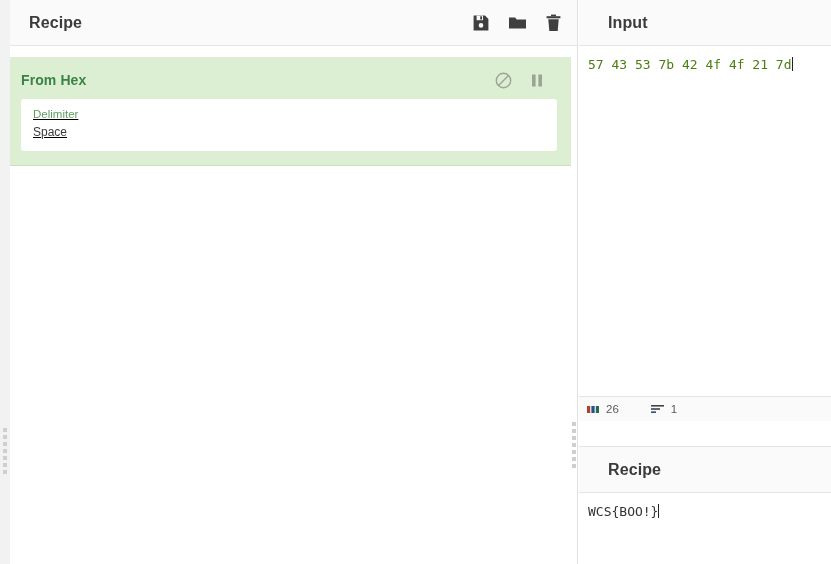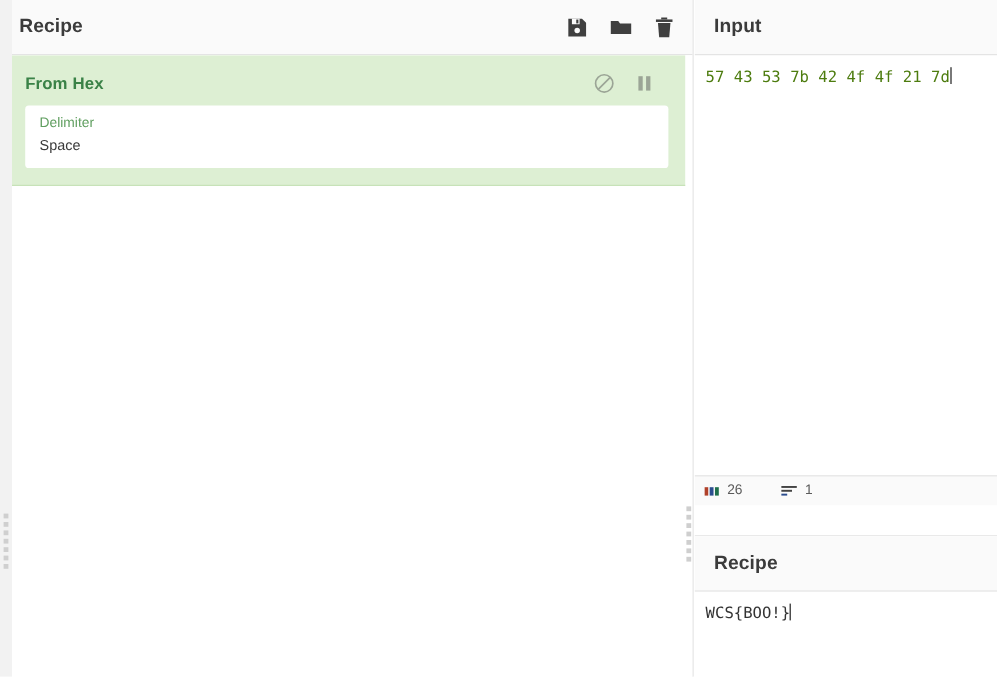--- a/index.html
+++ b/index.html
@@ -33,21 +33,21 @@
   }
 
   .pane-title-bar {
     position: relative;
     height: 46px;
     background: #fafafa;
     border-bottom: 1px solid #e4e4e4;
     box-sizing: border-box;
     display: flex;
     align-items: center;
-    padding: 0 14px 0 16px;
+    padding: 0 14px 0 29px;
     text-align: center;
   }
 
   .pane-title {
     font-size: 16px;
     font-weight: bold;
     color: #3b3b3b;
     letter-spacing: 0.1px;
   }
 
@@ -86,20 +86,21 @@
     margin: 0 6px 0 7px;
     background: #ddefd3;
     border-bottom: 1px solid #c7e2b8;
     padding: 0 0 14px 0;
   }
 
   .op-title-row {
     display: flex;
     align-items: center;
     padding: 14px 25px 10px 14px;
+    margin-top: 11px;
   }
 
   .op-title {
     font-size: 14px;
     font-weight: bold;
     color: #3a8247;
     letter-spacing: 0.1px;
   }
 
   .op-controls {
@@ -123,20 +124,21 @@
   .op-args {
     padding: 0 14px;
   }
 
   .arg-field {
     background: #ffffff;
     border-radius: 3px;
     padding: 8px 12px 9px 12px;
     box-sizing: border-box;
     cursor: pointer;
+    text-decoration: underline;
   }
 
   .arg-label {
     font-size: 11.5px;
     color: #5f9e5f;
     line-height: 14px;
     margin-bottom: 1px;
   }
 
   .arg-value {

